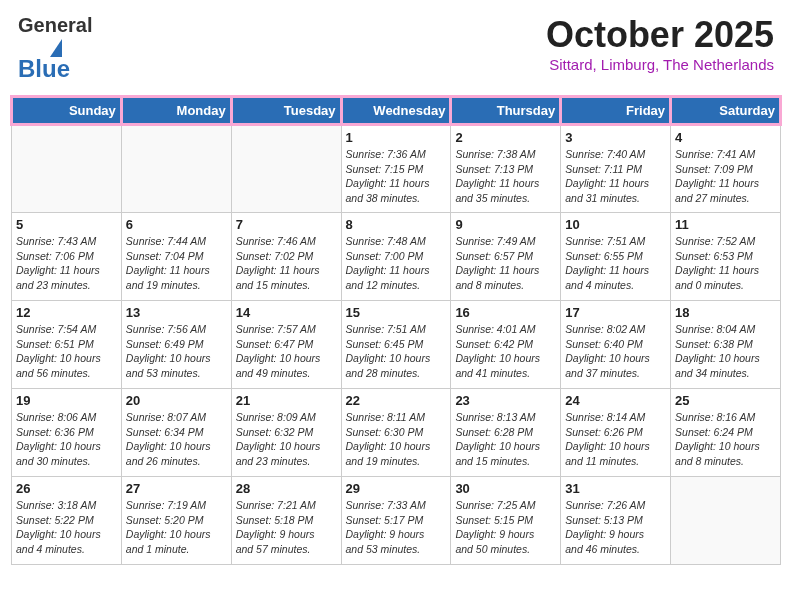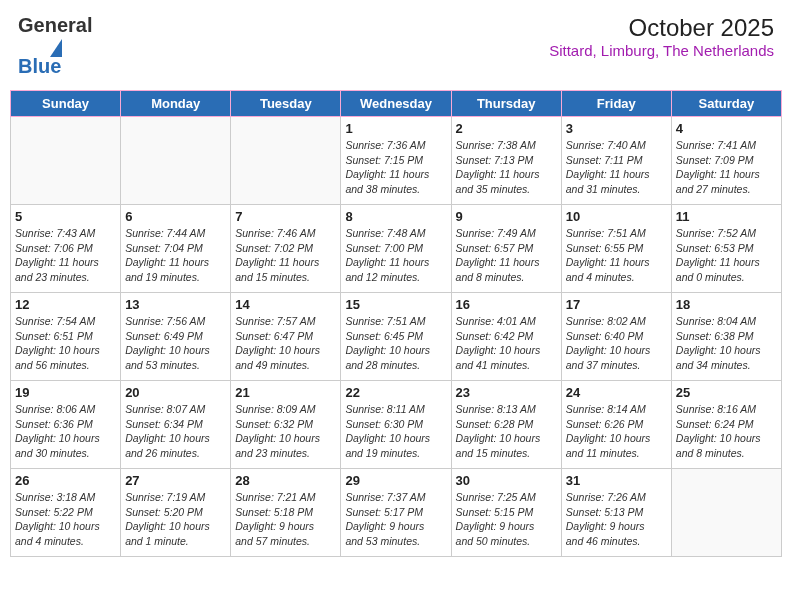--- a/index.html
+++ b/index.html
@@ -25,41 +25,41 @@
     .logo-row {
       display: flex;
       align-items: center;
       gap: 2px;
       flex-direction: column;
     }
     .title-block {
       text-align: right;
     }
     .month-title {
-      font-size: 24px;
-      font-weight: normal;
+      font-size: 36px;
+      font-weight: bold;
       color: #222;
     }
     .location {
       font-size: 15px;
       color: #a21caf;
     }
     .calendar {
       width: 100%;
       border-collapse: collapse;
       border: 1px solid #ccc;
     }
     .calendar th {
       background: #2a6db5;
       color: #fff;
       font-size: 13px;
       font-weight: bold;
       padding: 5px 4px;
-      text-align: center;
-      border: 1px solid #f9a8d4;
+      text-align: right;
+      border: 3px solid #f9a8d4;
     }
     .calendar td {
       border: 1px solid #ccc;
       vertical-align: top;
       padding: 4px 4px;
       width: calc(100%/7);
       min-height: 80px;
       font-size: 11px;
       color: #222;
       background: #fff;
@@ -85,21 +85,21 @@
   </style>
 </head>
 <body>
 
 <div class="header">
   <div class="logo">
     <div class="logo-row">
       <span style="font-size:20px;font-weight:bold;color:#333;">General</span>
       <span style="display:inline-block;width:0;height:0;border-left:12px solid transparent;border-bottom:18px solid #2a6db5;margin-left:2px;vertical-align:middle;"></span>
     </div>
-    <span style="font-size:20px;font-weight:bold;color:#2a6db5;margin-top:-2px;">Blue</span>
+    <span style="font-size:24px;font-weight:bold;color:#2a6db5;margin-top:-2px;">Blue</span>
   </div>
   <div class="title-block">
     <div class="month-title">October 2025</div>
     <div class="location">Sittard, Limburg, The Netherlands</div>
   </div>
 </div>
 
 <table class="calendar">
   <thead>
     <tr>
@@ -373,21 +373,21 @@
           <div class="day-info">
             <div>Sunrise: 7:21 AM</div>
             <div>Sunset: 5:18 PM</div>
             <div>Daylight: 9 hours</div>
             <div>and 57 minutes.</div>
           </div>
         </td>
         <td>
           <span class="day-number">29</span>
           <div class="day-info">
-            <div>Sunrise: 7:37 AM</div>
+            <div>Sunrise: 7:33 AM</div>
             <div>Sunset: 5:17 PM</div>
             <div>Daylight: 9 hours</div>
             <div>and 53 minutes.</div>
           </div>
         </td>
         <td>
           <span class="day-number">30</span>
           <div class="day-info">
             <div>Sunrise: 7:25 AM</div>
             <div>Sunset: 5:15 PM</div>

